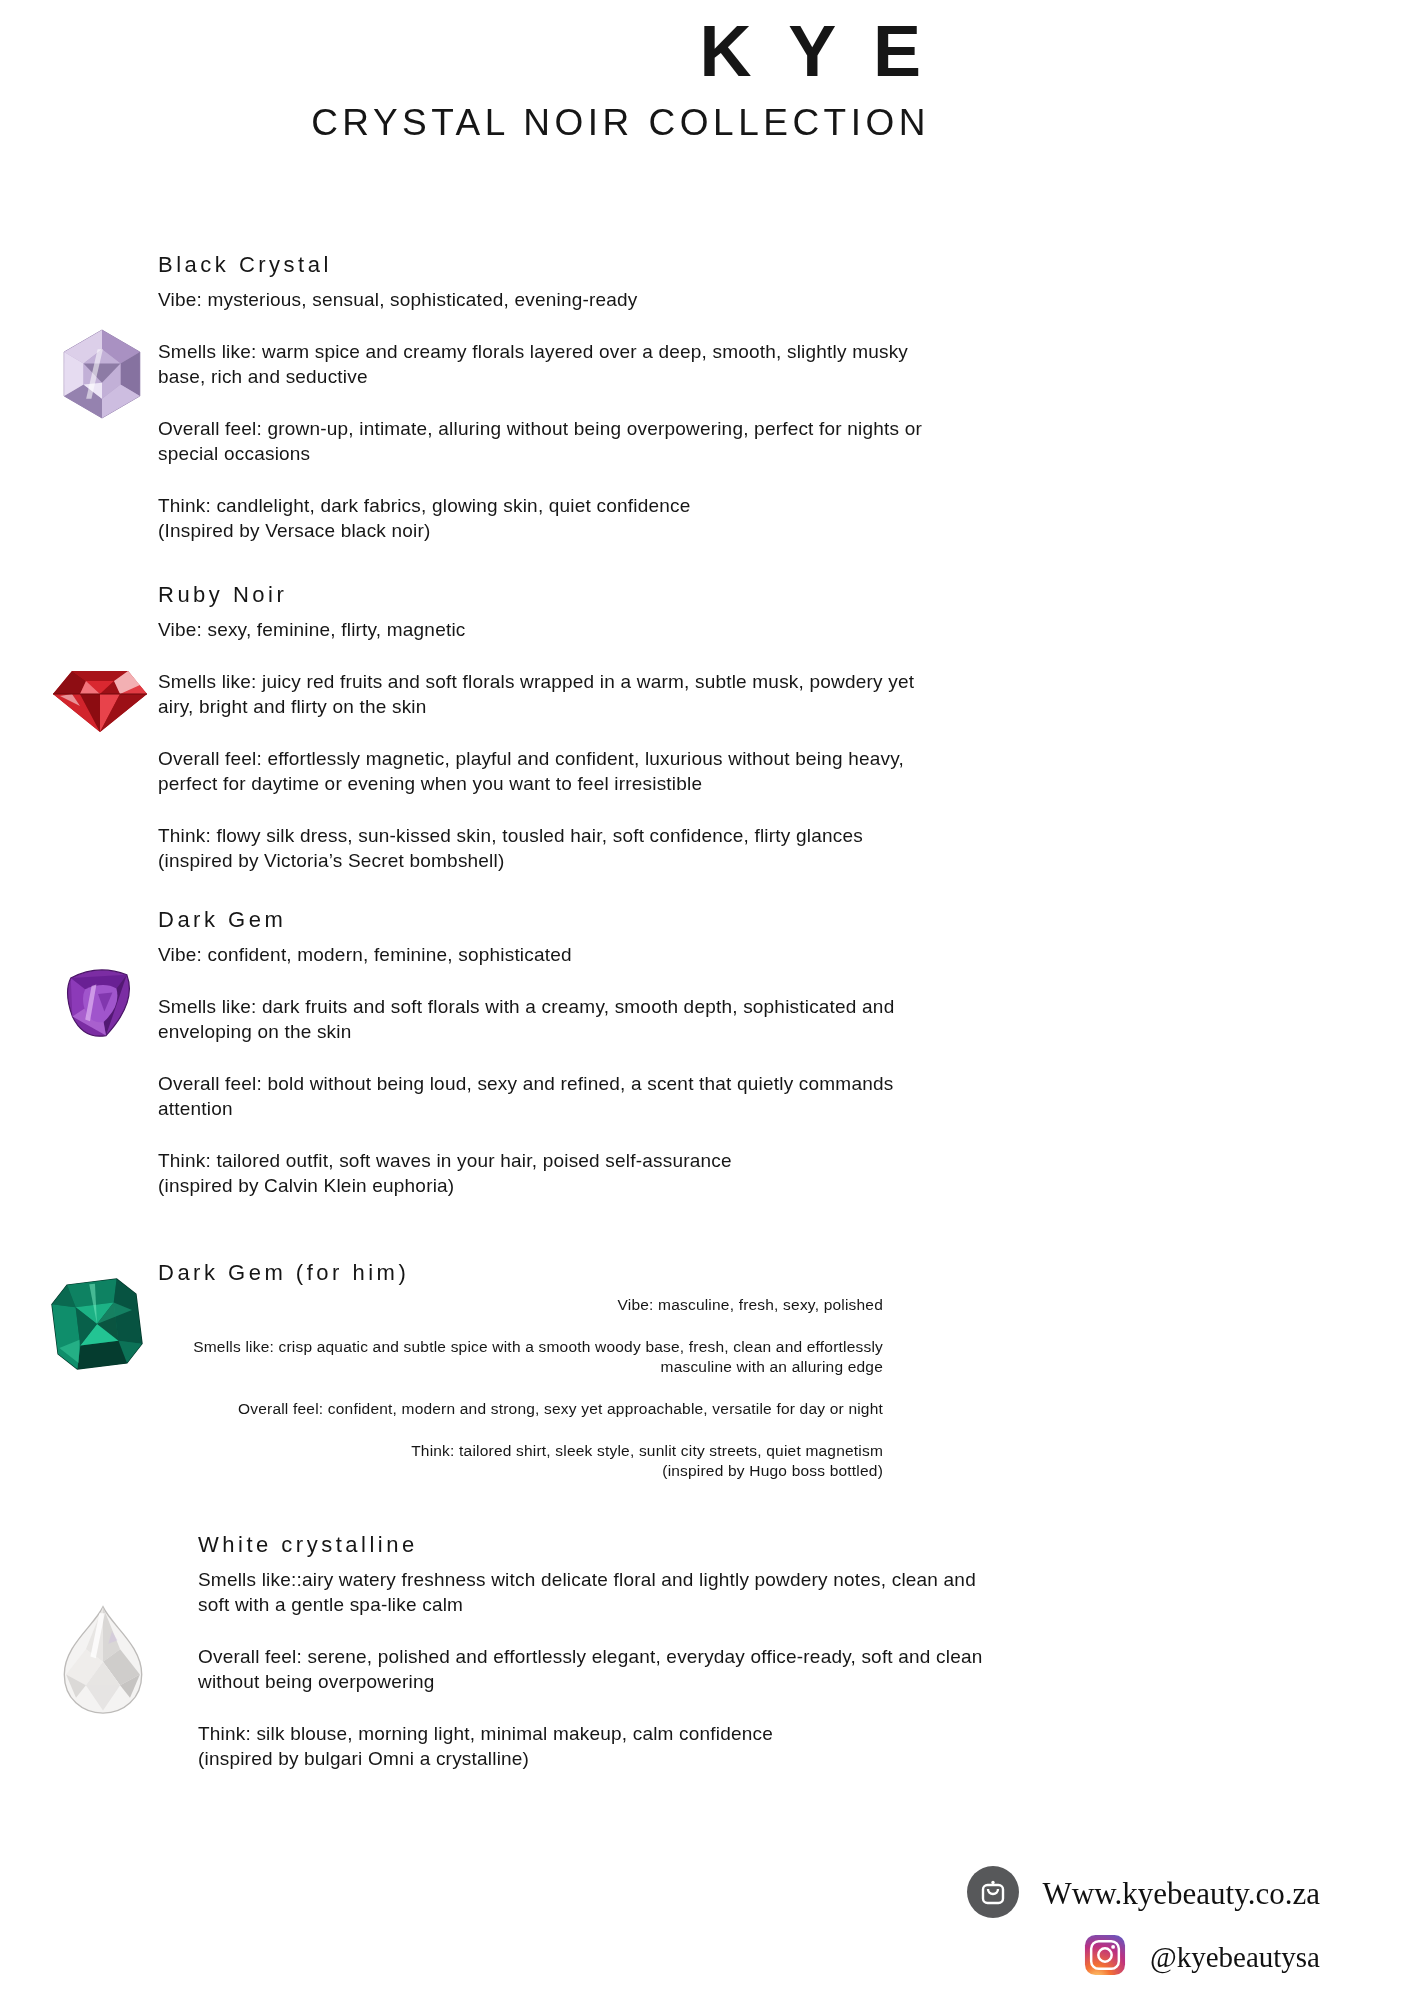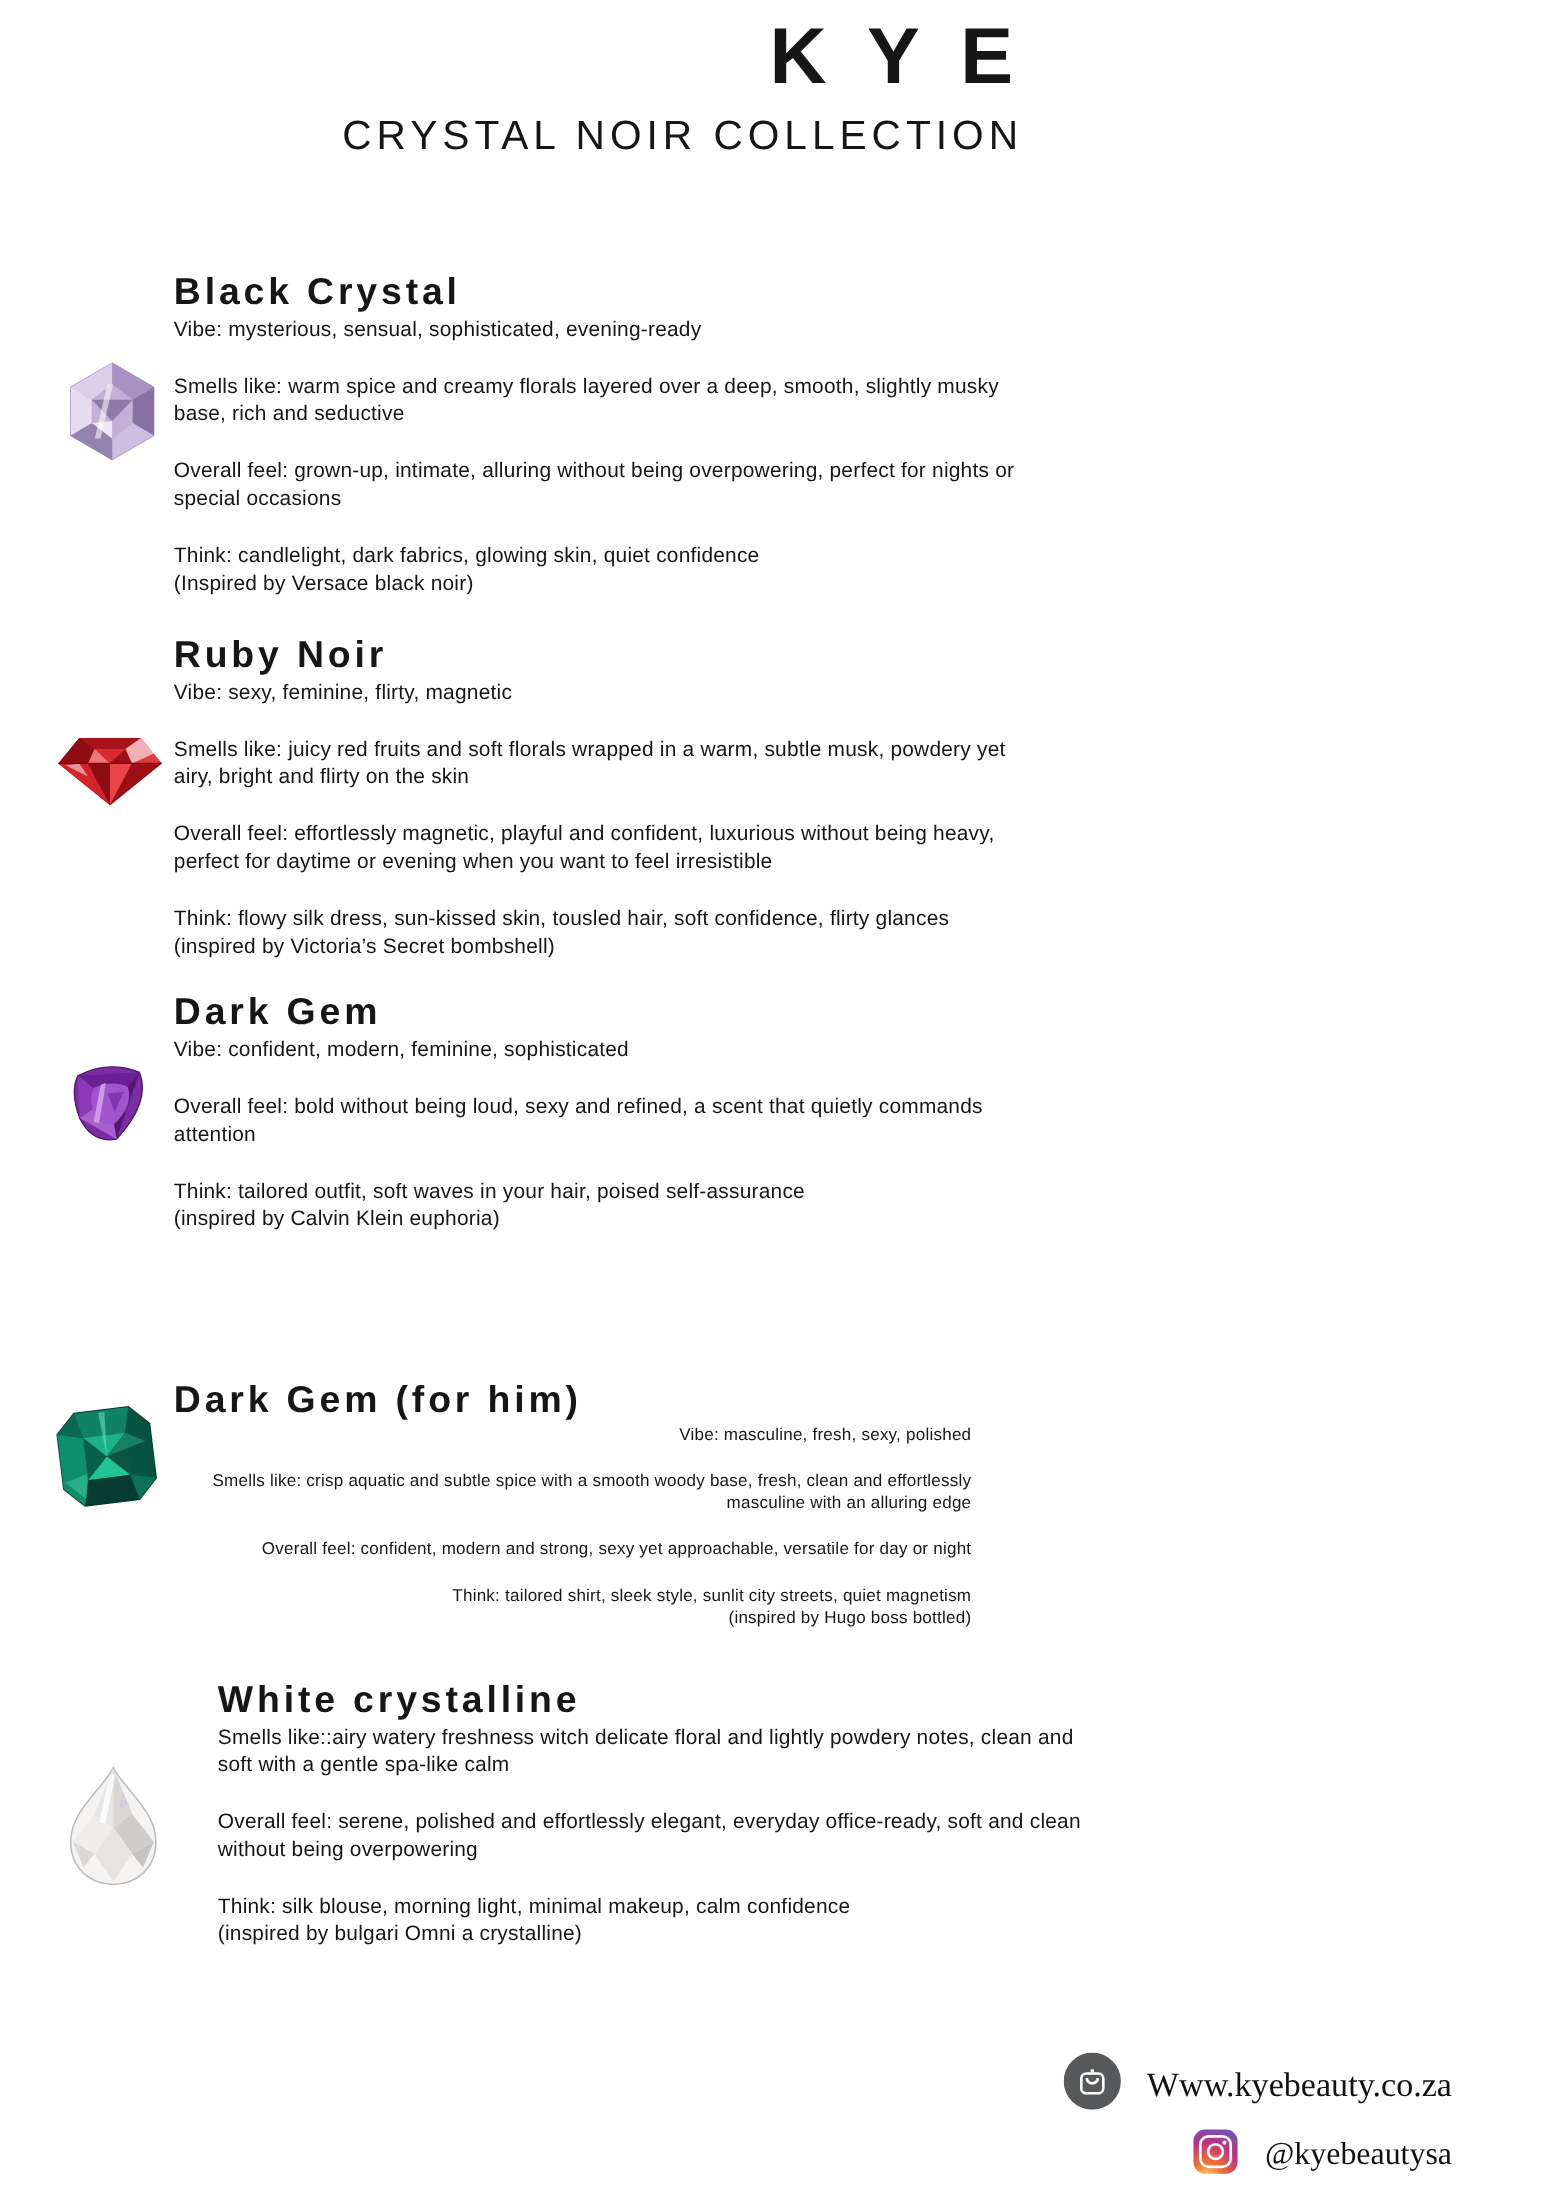--- a/index.html
+++ b/index.html
@@ -9,21 +9,21 @@
   
   .brand-header{position:absolute;top:14px;left:0;width:930px;text-align:right;}
   .brand-name{font-size:72px;font-weight:700;letter-spacing:9px;line-height:1.05;}
   .brand-subtitle{margin-top:12px;font-size:37px;font-weight:400;letter-spacing:4.5px;}
 
   
   .sec{position:absolute;left:0;right:0;}
   .sec1{top:248px;} .sec2{top:578px;} .sec3{top:903px;} .sec4{top:1256px;} .sec5{top:1528px;padding-left:40px;}
   .content{margin-left:158px;width:790px;}
   .sec4 .content{width:725px;}
-  h2{margin:0 0 5px 0;font-size:34px;font-weight:700;letter-spacing:3.5px;line-height:34px;}
+  h2{margin:0 0 5px 0;font-size:22px;font-weight:400;letter-spacing:3.5px;line-height:34px;}
   .content p{margin:0 0 27px 0;font-size:19px;line-height:25px;letter-spacing:0.2px;}
   .sec4 .content p{font-size:15.5px;line-height:20px;margin-bottom:22px;text-align:right;}
   .content p.think{margin-bottom:0;}
   .content p.inspired{margin-bottom:0;}
 
   
   .gem{position:absolute;}
   .gem1{left:58px;top:328px;}
   .gem2{left:50px;top:668px;}
   .gem3{left:58px;top:962px;}
@@ -151,20 +151,21 @@
       <p>Overall feel: effortlessly magnetic, playful and confident, luxurious without being heavy, perfect for daytime or evening when you want to feel irresistible</p>
       <p class="think">Think: flowy silk dress, sun-kissed skin, tousled hair, soft confidence, flirty glances</p>
       <p class="inspired">(inspired by Victoria’s Secret bombshell)</p>
     </div>
   </section>
 
   <section class="sec sec3">
     <div class="content">
       <h2>Dark Gem</h2>
       <p class="vibe">Vibe: confident, modern, feminine, sophisticated</p>
+      <p>Smells like: dark fruits and soft florals with a creamy, smooth depth, sophisticated and enveloping on the skin</p>
       <p>Overall feel: bold without being loud, sexy and refined, a scent that quietly commands attention</p>
       <p class="think">Think: tailored outfit, soft waves in your hair, poised self-assurance</p>
       <p class="inspired">(inspired by Calvin Klein euphoria)</p>
     </div>
   </section>
 
   <section class="sec sec4">
     <div class="content">
       <h2>Dark Gem (for him)</h2>
       <p class="vibe">Vibe: masculine, fresh, sexy, polished</p>

